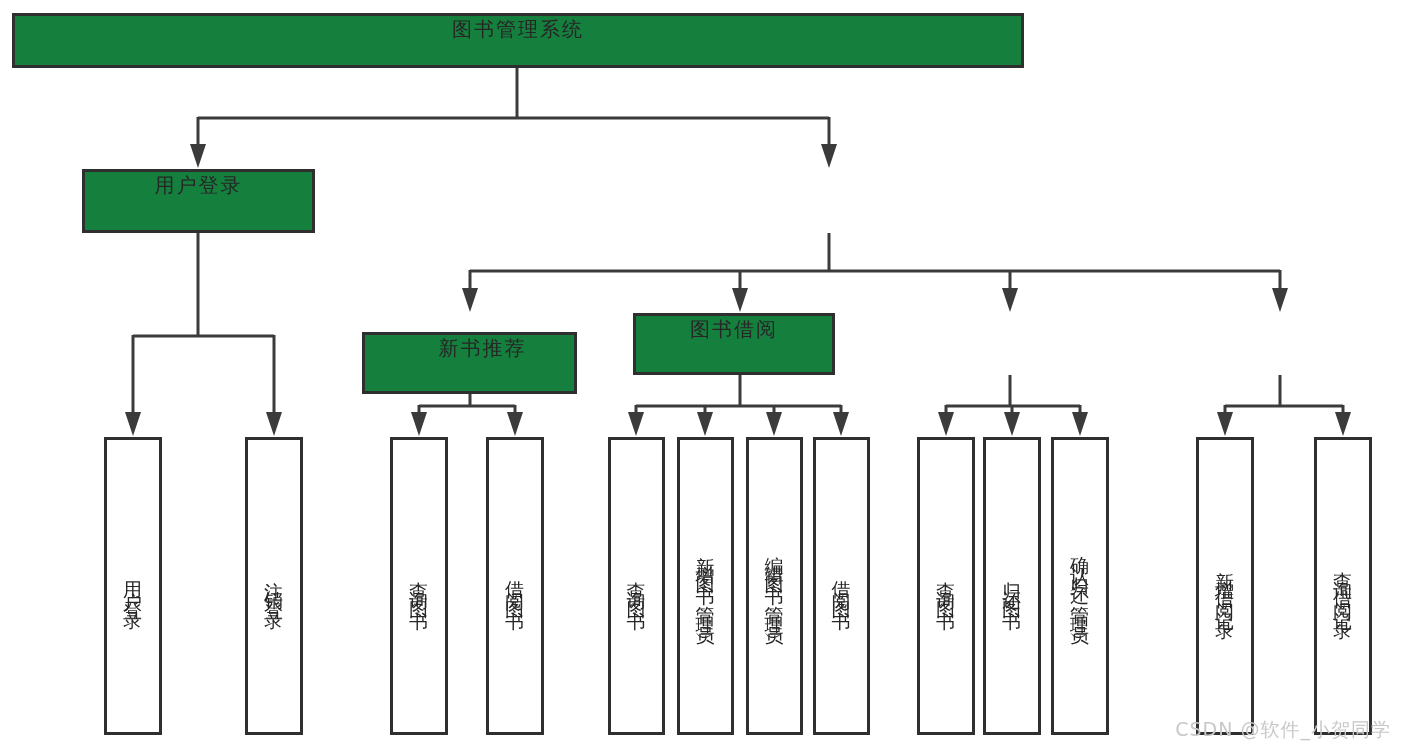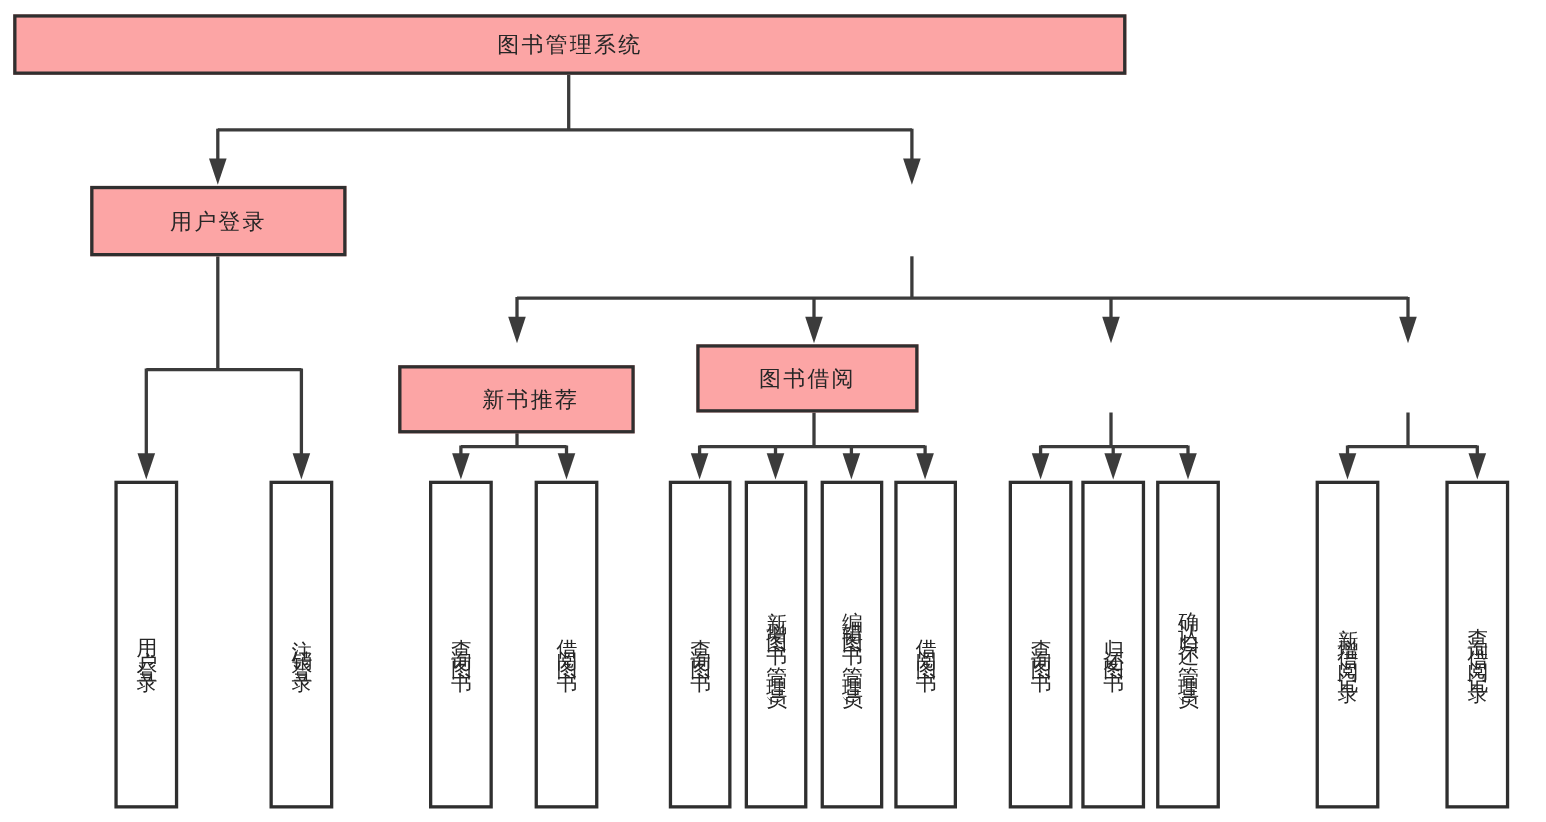--- a/index.html
+++ b/index.html
@@ -17,23 +17,23 @@
   }
   #connectors {
     position: absolute;
     left: 0; top: 0;
     z-index: 1;
   }
   .hbox {
     position: absolute;
     box-sizing: border-box;
     border: 3px solid #2f2f2f;
-    background: #fca5a5;
+    background: #15803d;
     display: flex;
-    align-items: center;
+    align-items: flex-start;
     justify-content: center;
     font-size: 20px;
     letter-spacing: 2px;
     color: #262626;
     z-index: 2;
   }
   .leaf {
     position: absolute;
     top: 437px;
     height: 298px;
@@ -191,14 +191,15 @@
     <span class="vtext">确认归还（管理员）</span>
   </div>
 
   <div class="leaf" style="left:1196px; width:58px;">
     <span class="vtext">新增借阅记录</span>
   </div>
   <div class="leaf" style="left:1314px; width:58px;">
     <span class="vtext">查询借阅记录</span>
   </div>
 
+  <div id="watermark">CSDN @软件_小贺同学</div>
 
 </div>
 
 </body></html>

